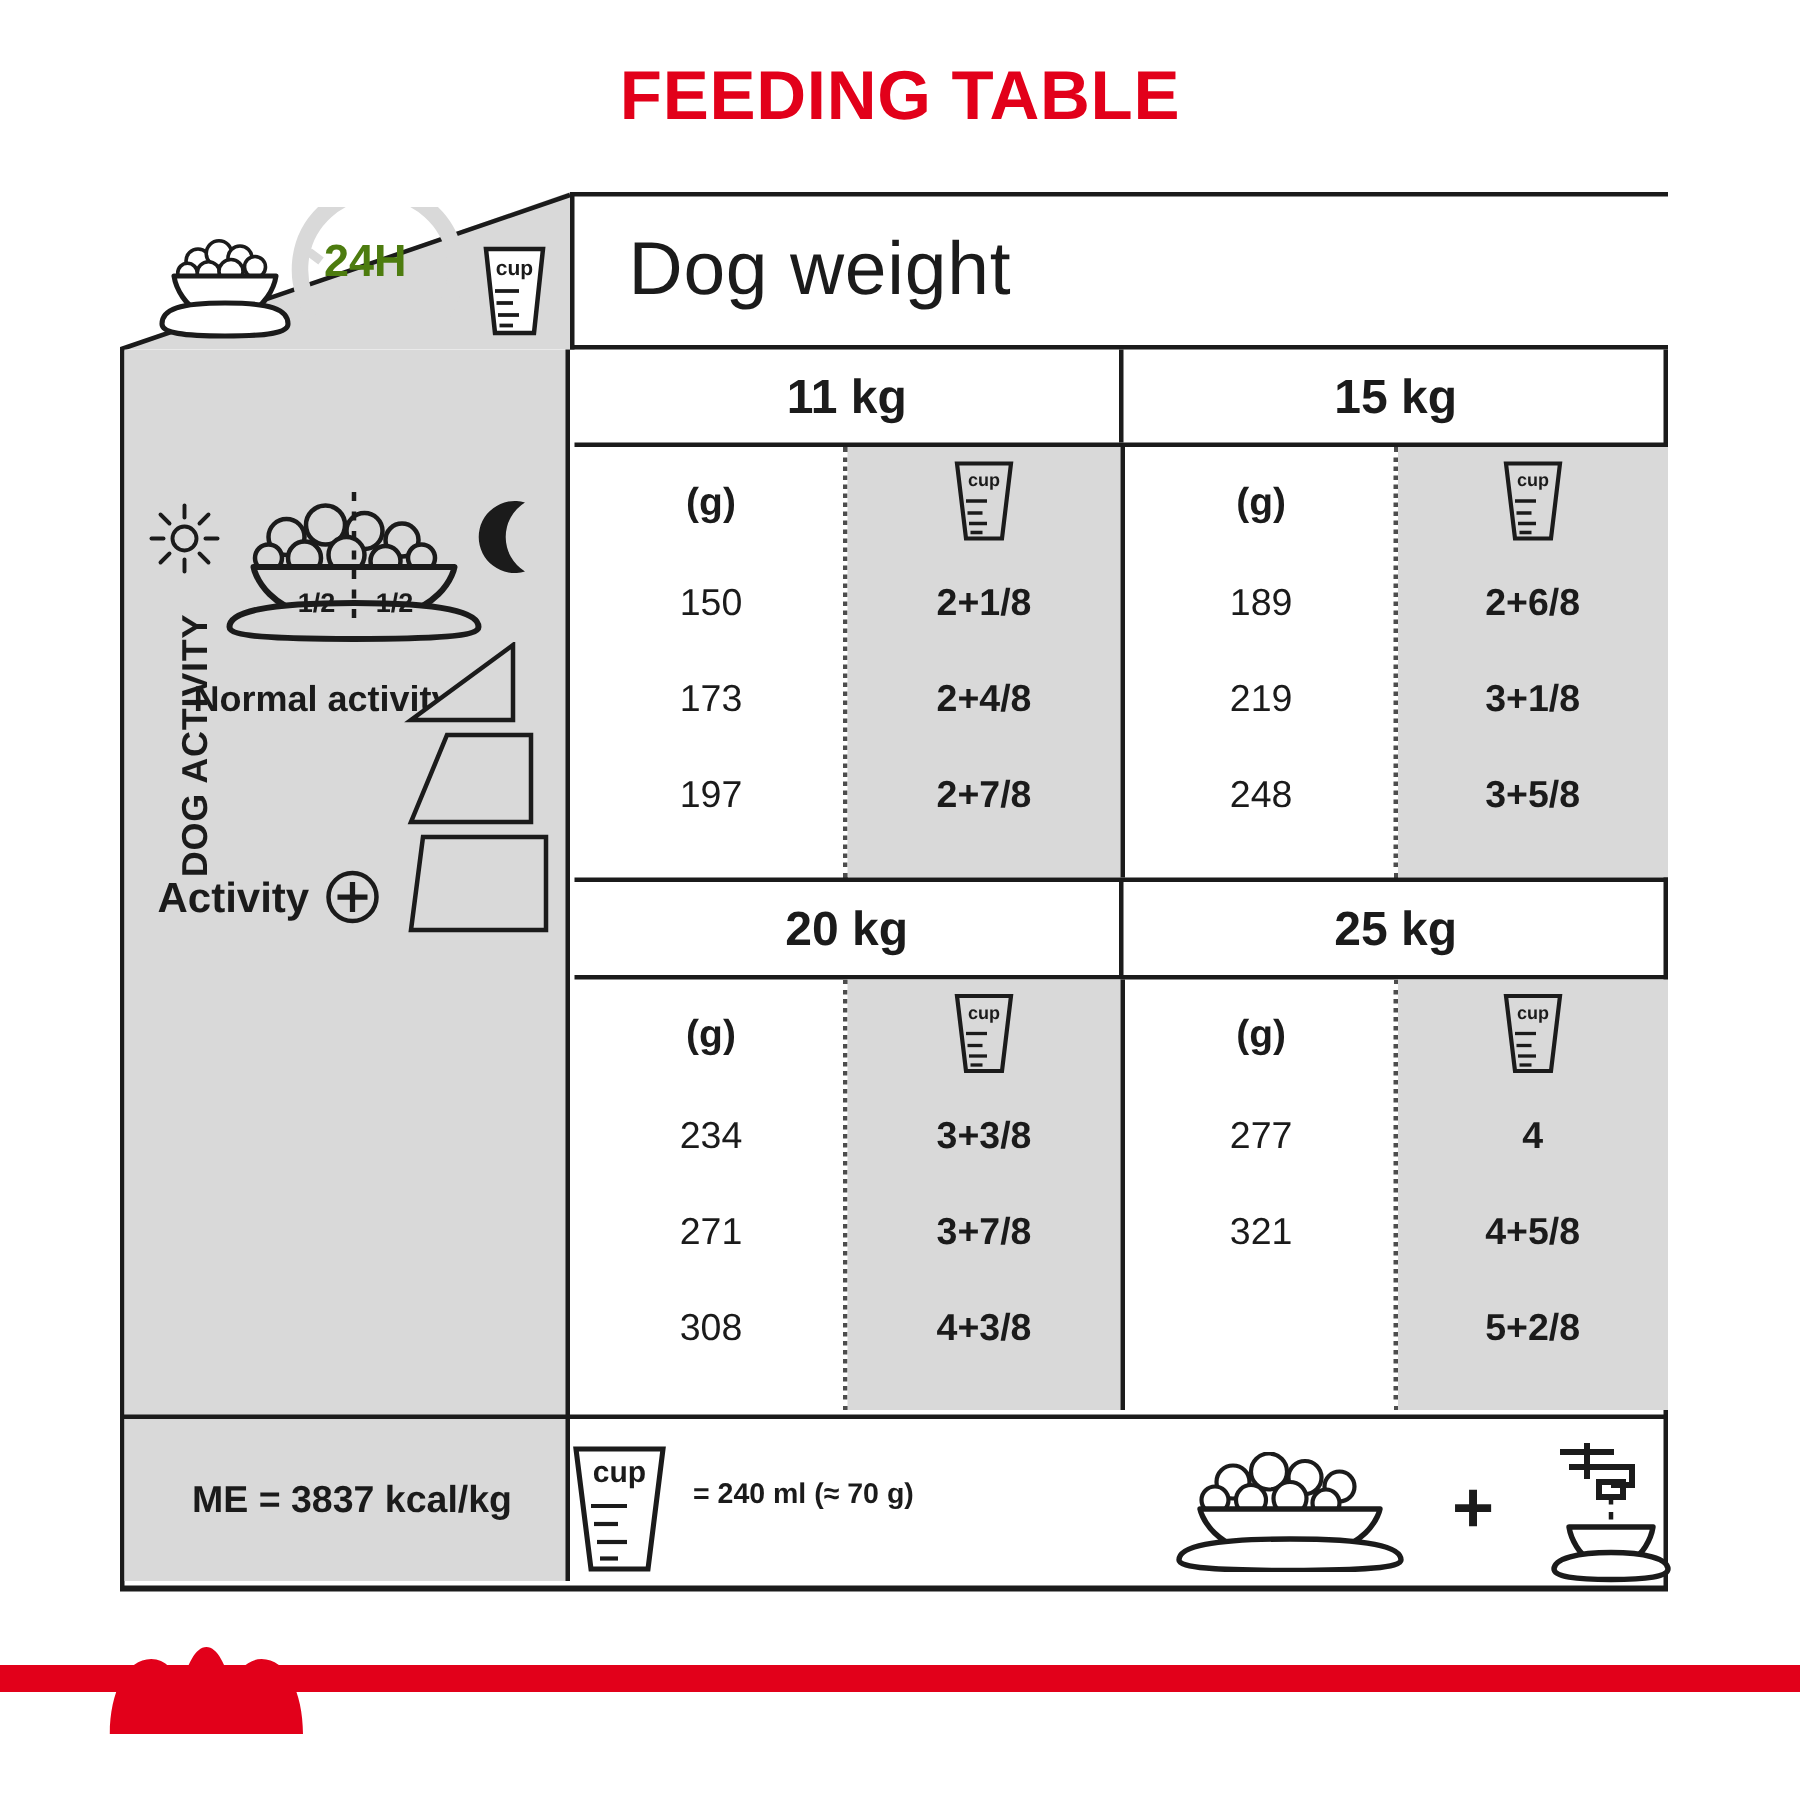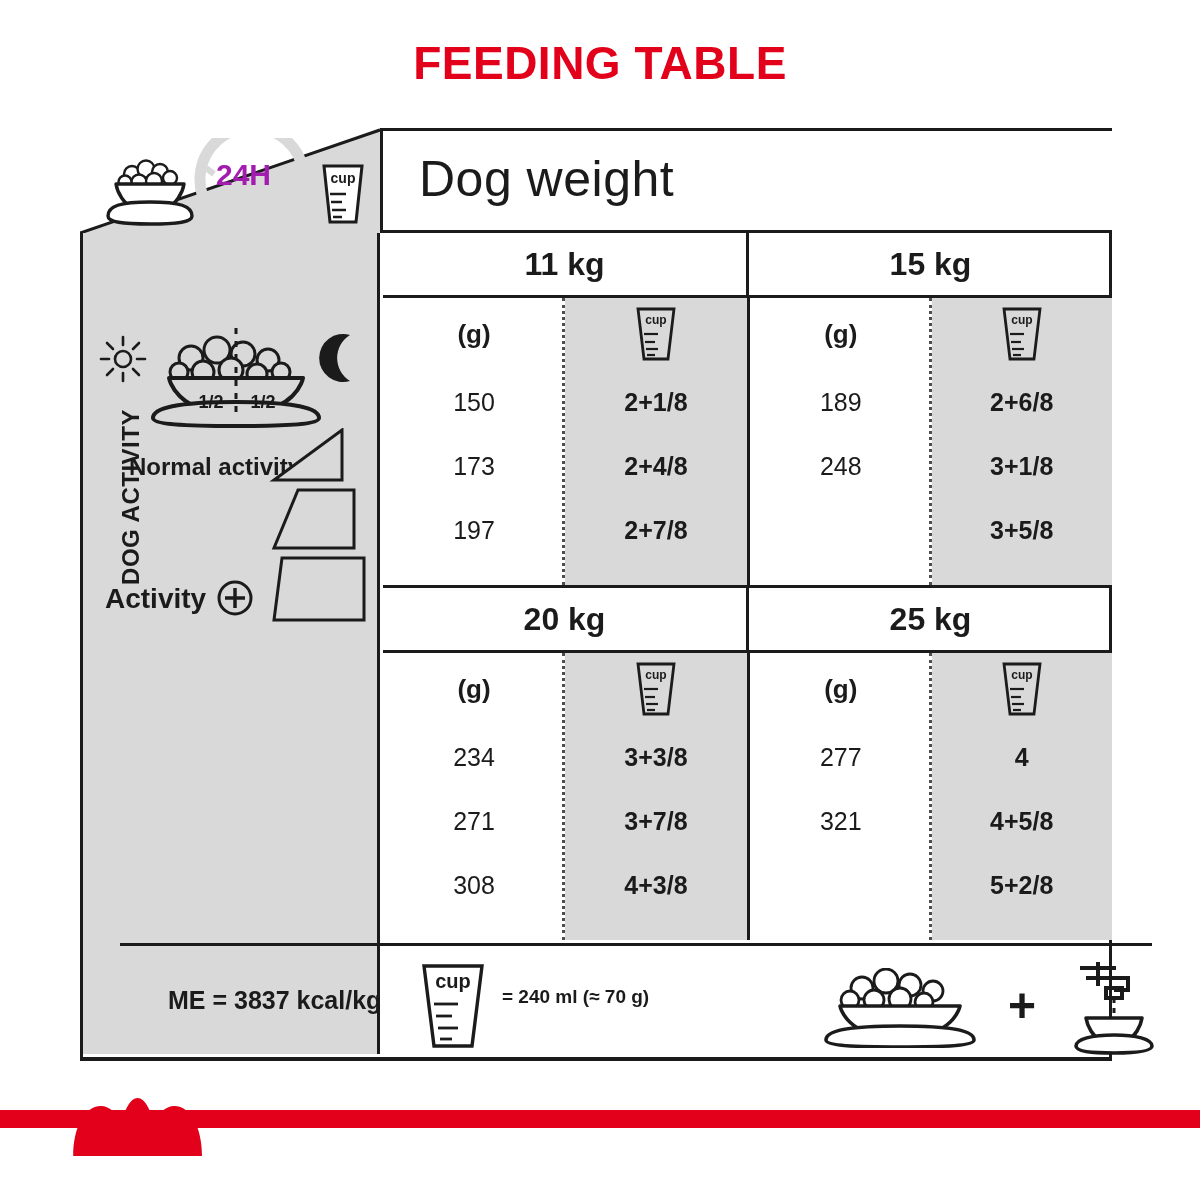--- a/index.html
+++ b/index.html
@@ -57,21 +57,21 @@
   .hdr-diag{
     position:absolute;left:0;top:0;width:302px;height:107px;
   }
 
   
   .icon24{
     position:absolute;left:18px;top:10px;width:210px;height:90px;
   }
   .lbl24{
     position:absolute;left:118px;top:20px;
-    font-size:30px;font-weight:bold;color:#a21caf;
+    font-size:30px;font-weight:bold;color:#4d7c0f;
   }
   .cup-hdr{
     position:absolute;left:232px;top:30px;width:62px;height:70px;
   }
 
   
   .body{
     position:absolute;left:0;top:105px;width:1032px;height:827px;
     border:3px solid #1b1b1b;border-top:none;box-sizing:border-box;
   }
@@ -150,21 +150,20 @@
     width:220px;text-align:center;
     transform:rotate(-90deg);
     font-size:24px;font-weight:bold;letter-spacing:.5px;
   }
 
   
   .footer{
     position:absolute;left:80px;top:943px;width:1032px;height:117px;
     border-top:3px solid #1b1b1b;
     box-sizing:border-box;
-    margin-left:40px;
   }
   .me{
     position:absolute;left:48px;top:40px;
     font-size:25px;font-weight:bold;
   }
   .cup-foot{position:absolute;left:288px;top:12px;width:90px;height:96px;}
   .eqml{
     position:absolute;left:382px;top:40px;
     font-size:19px;font-weight:bold;
   }
@@ -334,20 +333,21 @@
                 <div class="val b">2+1/8</div>
                 <div class="val b">2+4/8</div>
                 <div class="val b">2+7/8</div>
               </div>
             </div>
             <div class="half second">
               <div class="qcol">
                 <div class="dotted"></div>
                 <div class="colhead">(g)</div>
                 <div class="val">189</div>
+                <div class="val">219</div>
                 <div class="val">248</div>
               </div>
               <div class="ccol">
                 <div class="colhead">
                   <svg viewBox="0 0 56 62" width="56" height="62">
                     <path d="M10 6 L46 6 L40 56 L16 56 Z" fill="#d9d9d9" stroke="#1b1b1b" stroke-width="2.8"></path>
                     <text x="28" y="21" font-family="Liberation Sans, sans-serif" font-size="12" font-weight="bold" text-anchor="middle" fill="#1b1b1b">cup</text>
                     <line x1="16" y1="31" x2="30" y2="31" stroke="#1b1b1b" stroke-width="2.2"></line>
                     <line x1="17" y1="39" x2="27" y2="39" stroke="#1b1b1b" stroke-width="2.2"></line>
                     <line x1="18" y1="46" x2="30" y2="46" stroke="#1b1b1b" stroke-width="2.2"></line>

